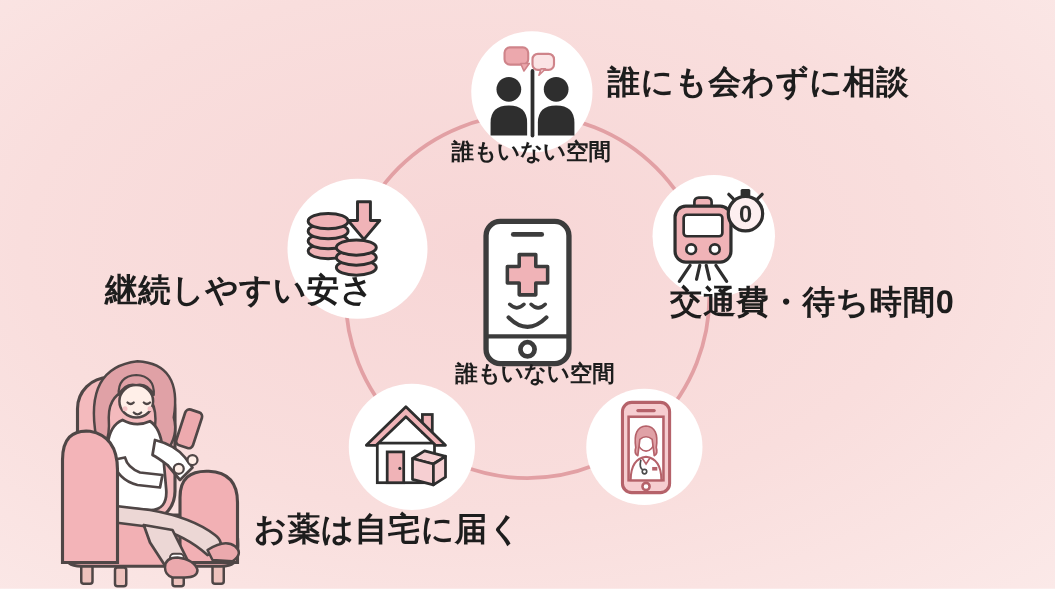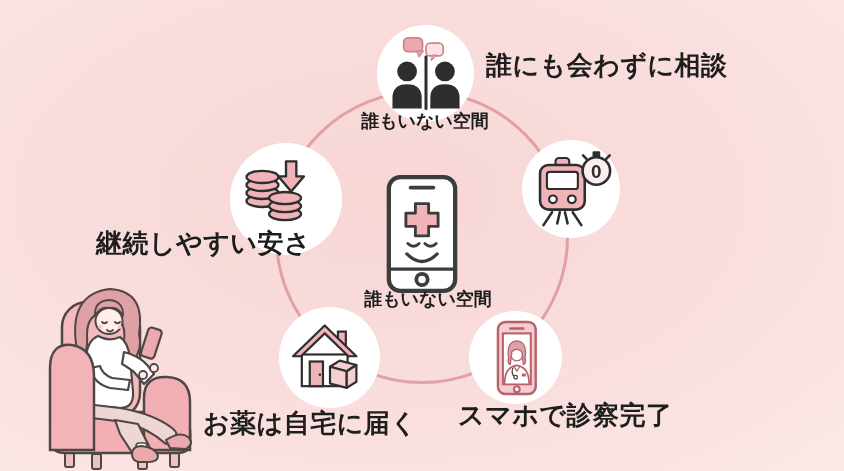--- a/index.html
+++ b/index.html
@@ -23,21 +23,21 @@
   .n-transport{left:522px;top:140px;width:98px;height:98px;}
   .n-medicine{left:279px;top:307px;width:101px;height:101px;}
   .n-exam{left:469px;top:311px;width:93px;height:93px;}
   .center-icon{position:absolute;left:386px;top:172px;width:72px;height:124px;}
   .big-label{
     position:absolute;font-size:26px;font-weight:800;letter-spacing:0.5px;
     white-space:nowrap;color:#1d1d1d;
   }
   .l-consult{left:486px;top:48px;}
   .l-transport{left:536px;top:224px;}
-  .l-cost{left:84px;top:226px;margin-left:12px;}
+  .l-cost{left:84px;top:215px;}
   .l-medicine{left:203px;top:406px;}
   .l-exam{left:458px;top:398px;}
   .caption{
     position:absolute;font-size:18px;font-weight:800;white-space:nowrap;
     text-align:center;color:#1d1d1d;font-family:Liberation Serif, serif;
   }
   .c-consult{left:340px;top:109px;width:170px;}
   .c-center{left:348px;top:287px;width:160px;}
   .woman{position:absolute;left:20px;top:272px;width:190px;height:200px;}
 </style>
@@ -159,23 +159,23 @@
       </g>
       <line x1="3" y1="100" x2="73" y2="100" stroke="#3c3c3c" stroke-width="3.5"></line>
       <circle cx="38" cy="111" r="6" fill="#ffffff" stroke="#3c3c3c" stroke-width="4"></circle>
     </svg>
   </div>
 
   <div class="caption c-consult">誰もいない空間</div>
   <div class="caption c-center">誰もいない空間</div>
 
   <div class="big-label l-consult">誰にも会わずに相談</div>
+  <div class="big-label l-transport">交通費・待ち時間0</div>
   <div class="big-label l-cost">継続しやすい安さ</div>
   <div class="big-label l-medicine">お薬は自宅に届く</div>
-  <div class="big-label l-exam">スマホで診察完了</div>
 
   <svg class="woman" viewBox="0 0 190 200">
     <g fill="#eec2bd" stroke="#4f4646" stroke-width="2">
       <rect x="45" y="178" width="9" height="17" rx="2"></rect>
       <rect x="72" y="182" width="9" height="15" rx="2"></rect>
       <rect x="118" y="182" width="9" height="15" rx="2"></rect>
       <rect x="150" y="178" width="9" height="17" rx="2"></rect>
     </g>
     <path d="M32,170 Q30,146 42,140 L160,140 Q172,146 170,170 Q170,181 157,181 L45,181 Q32,181 32,170 Z" fill="#f2b0b4" stroke="#4f4646" stroke-width="2.5"></path>
     <rect x="42" y="30" width="78" height="116" rx="25" fill="#f4babd" stroke="#4f4646" stroke-width="2.5"></rect>

